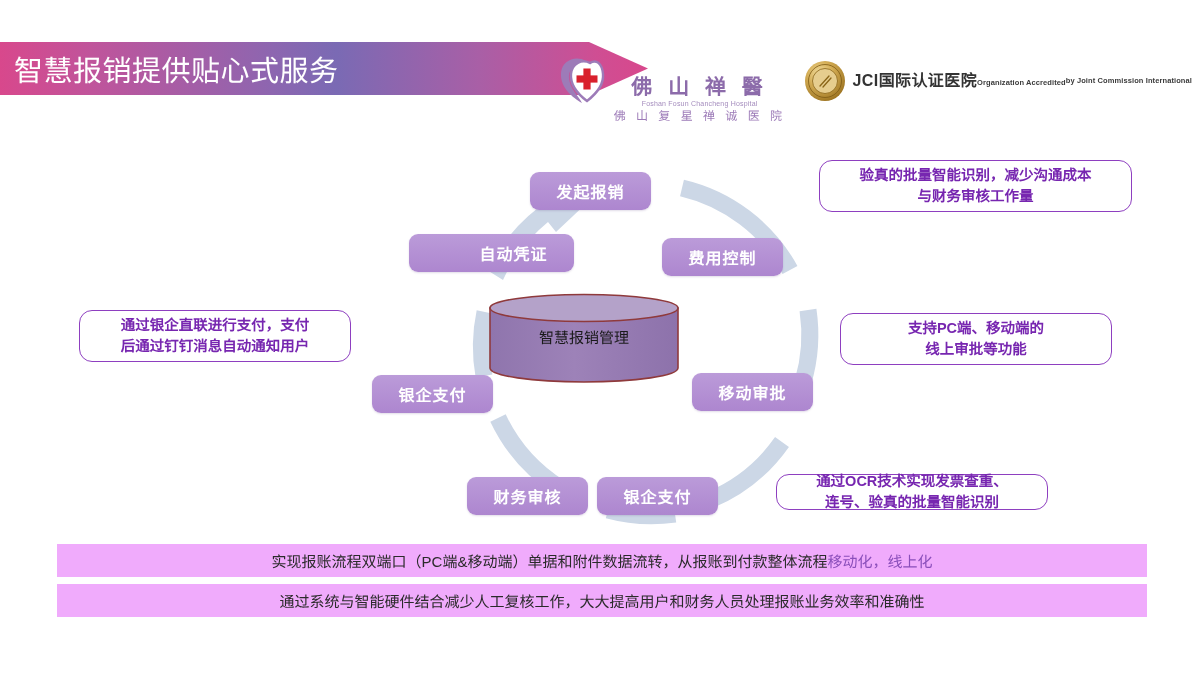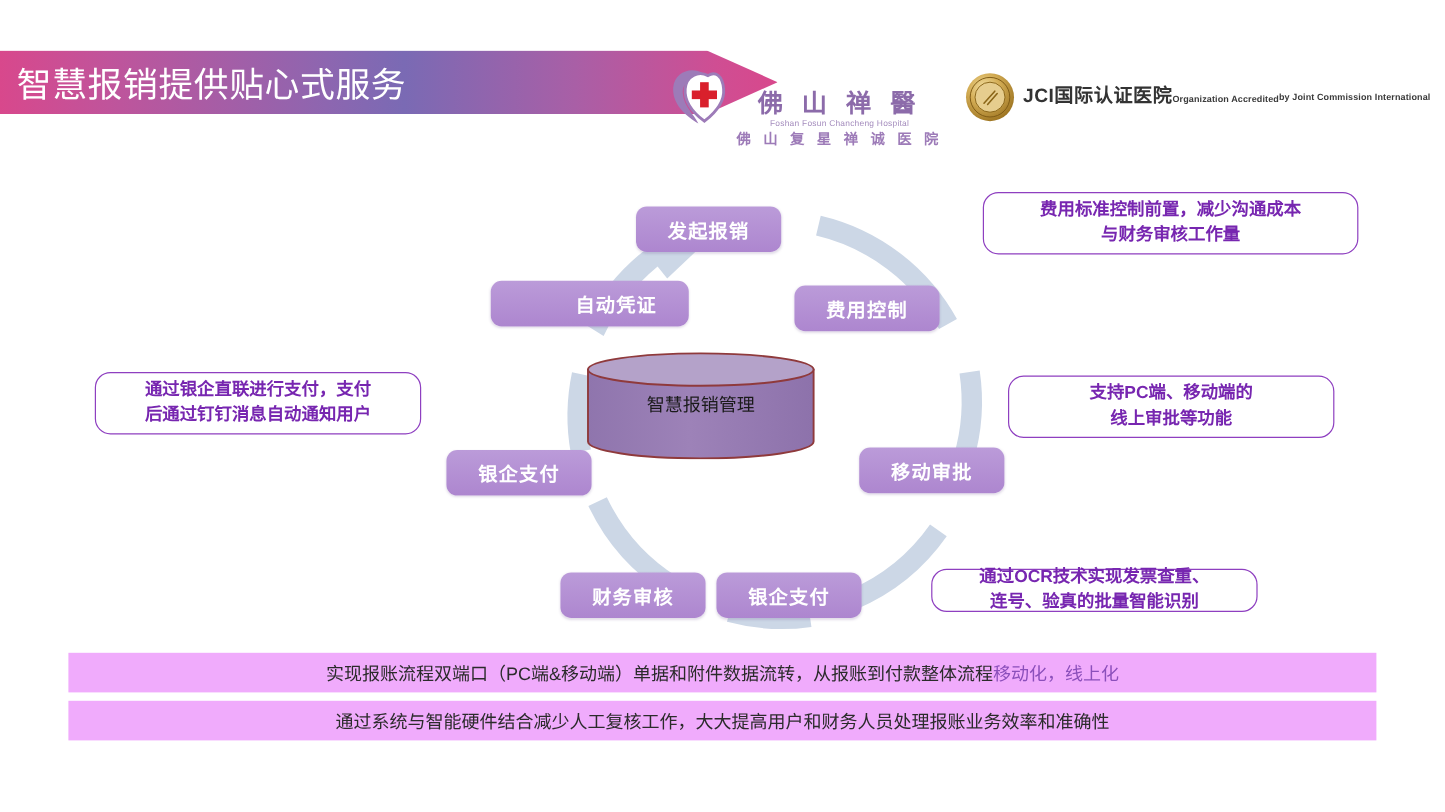--- a/index.html
+++ b/index.html
@@ -81,21 +81,21 @@
     font-size: 7px;
     color: #a48cbd;
     letter-spacing: 0.2px;
     margin-top: 3px;
     white-space: nowrap;
   }
   .hospital-cn-small {
     font-size: 12px;
     color: #9d7bb8;
     letter-spacing: 3.5px;
-    font-weight: bold;
+    font-weight: normal;
     margin-top: 3px;
     white-space: nowrap;
   }
 
   .logo-jci {
     display: flex;
     align-items: center;
     gap: 7px;
   }
   .jci-seal {
@@ -174,21 +174,21 @@
     font-weight: bold;
     display: flex;
     align-items: center;
     justify-content: center;
     letter-spacing: 1px;
     white-space: nowrap;
     box-shadow: 0 1px 2px rgba(90,60,130,0.18);
   }
   .pill-initiate  { left: 530px; top: 172px; width: 121px; height: 38px; }
   .pill-cost      { left: 662px; top: 238px; width: 121px; height: 38px; }
-  .pill-mobile    { left: 692px; top: 373px; width: 121px; height: 38px; margin-left: 24px; }
+  .pill-mobile    { left: 692px; top: 373px; width: 121px; height: 38px; }
   .pill-ai        { left: 597px; top: 477px; width: 121px; height: 38px; }
   .pill-finance   { left: 467px; top: 477px; width: 121px; height: 38px; }
   .pill-bank      { left: 372px; top: 375px; width: 121px; height: 38px; }
   .pill-voucher   { left: 409px; top: 234px; width: 121px; height: 38px; padding-left: 44px; }
 
   
   .callout {
     position: absolute;
     border: 1.6px solid #8e3fc0;
     border-radius: 13px;
@@ -341,21 +341,21 @@
   </div>
   <div class="pill pill-bank">
     <span>银企支付</span>
   </div>
   <div class="pill pill-voucher">
     <span>自动凭证</span>
   </div>
 
   <div class="callout callout-cost">
     <div>
-      <span>费用标准控制前置，减少沟通成本</span>
+      <span>验真的批量智能识别，减少沟通成本</span>
       <span>与财务审核工作量</span>
     </div>
   </div>
   <div class="callout callout-pay">
     <div>
       <span>通过银企直联进行支付，支付</span>
       <span>后通过钉钉消息自动通知用户</span>
     </div>
   </div>
   <div class="callout callout-pc">

